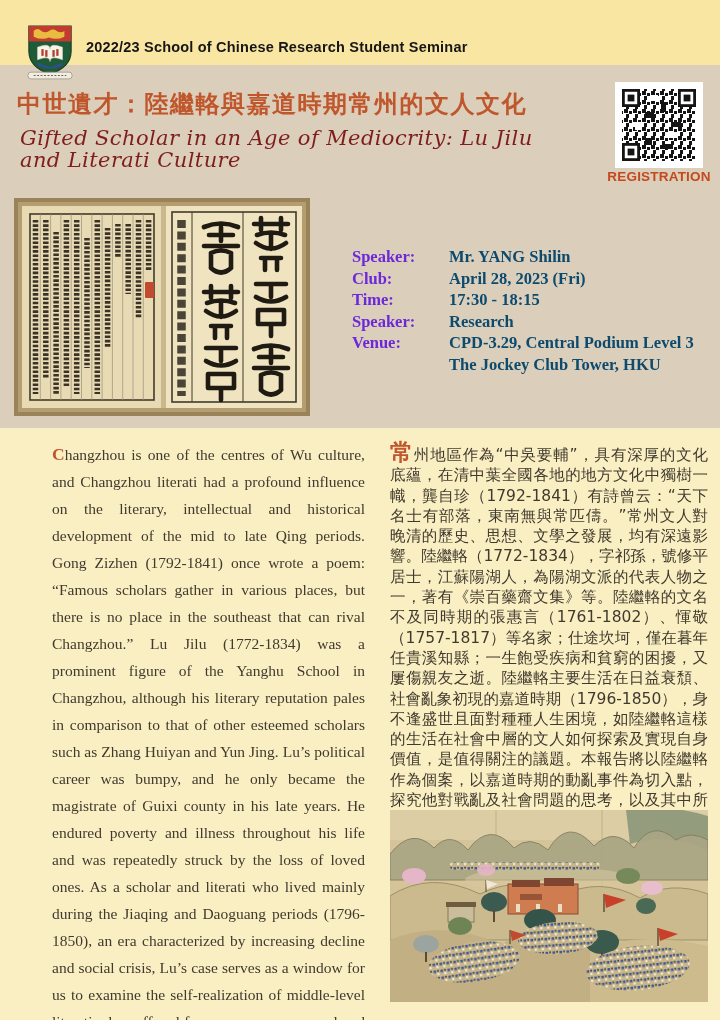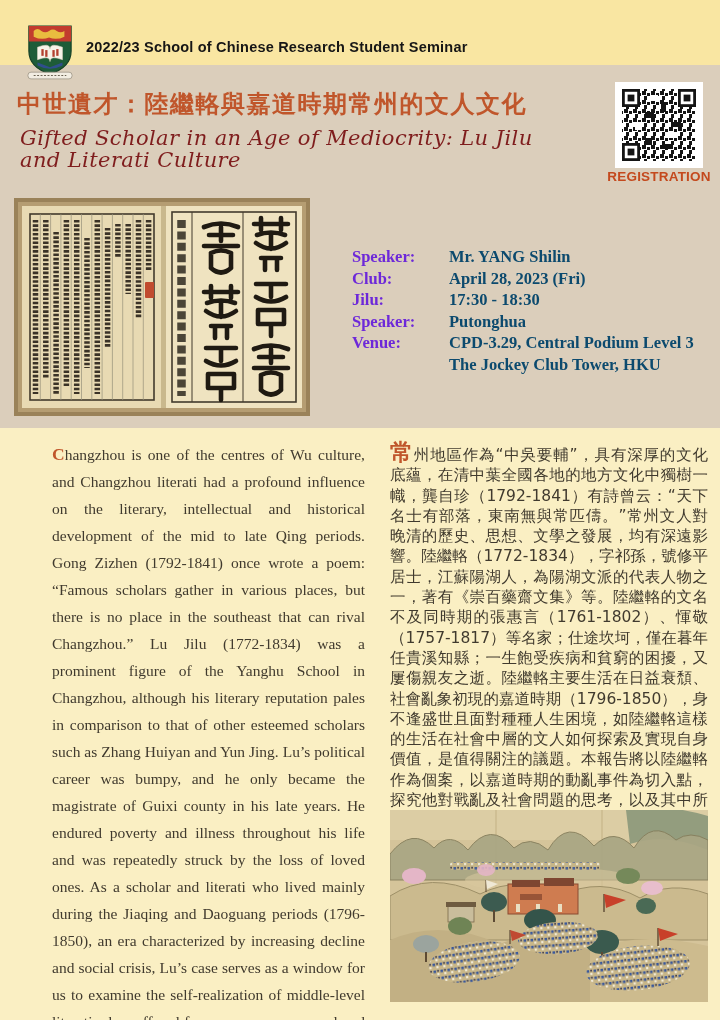--- a/index.html
+++ b/index.html
@@ -162,26 +162,26 @@
   <div class="details">
     <div class="row">
       <span class="lbl">Speaker:</span>
       <span class="val">Mr. YANG Shilin</span>
     </div>
     <div class="row">
       <span class="lbl">Club:</span>
       <span class="val">April 28, 2023 (Fri)</span>
     </div>
     <div class="row">
-      <span class="lbl">Jilu:</span>
-      <span class="val">17:30 - 18:30</span>
+      <span class="lbl">Time:</span>
+      <span class="val">17:30 - 18:15</span>
     </div>
     <div class="row">
       <span class="lbl">Speaker:</span>
-      <span class="val">Putonghua</span>
+      <span class="val">Research</span>
     </div>
     <div class="row">
       <span class="lbl">Venue:</span>
       <span class="val">CPD-3.29, Central Podium Level 3</span>
     </div>
     <div class="row">
       <span class="val">The Jockey Club Tower, HKU</span>
     </div>
   </div>
 

